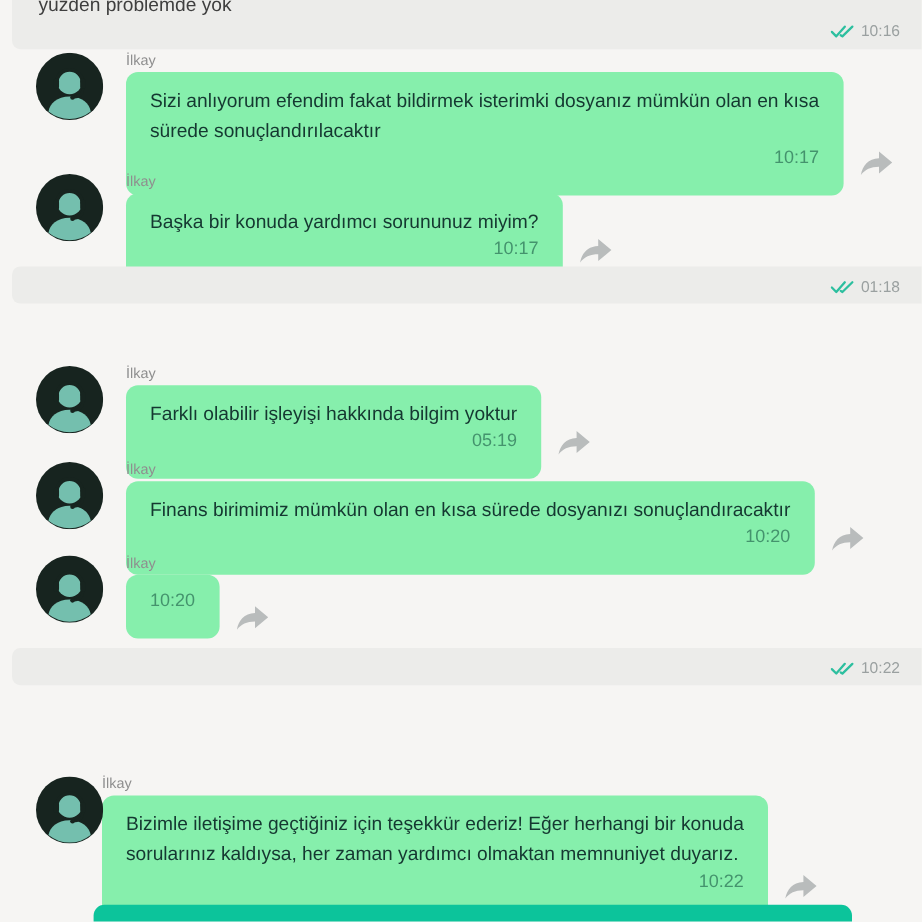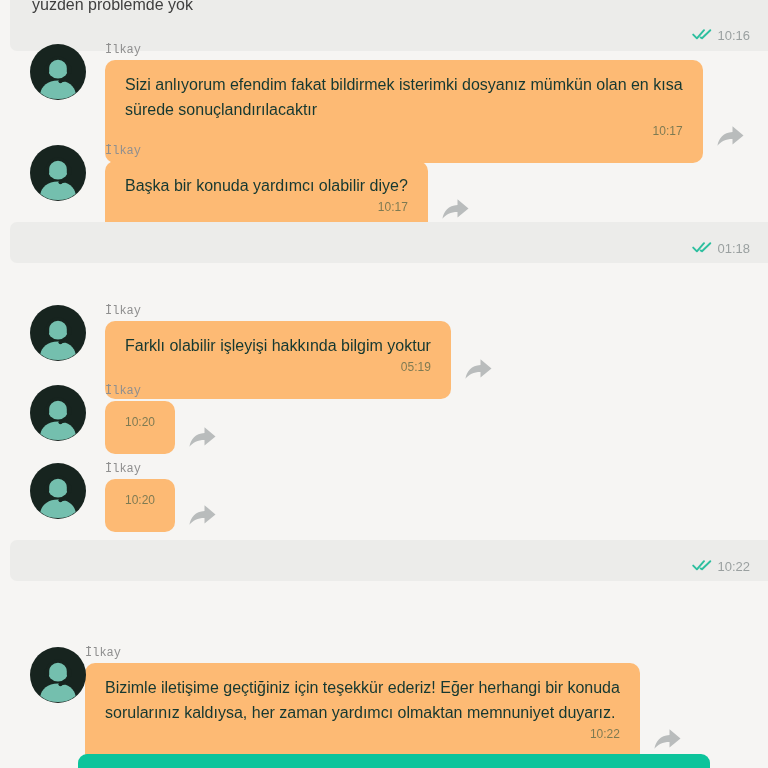--- a/index.html
+++ b/index.html
@@ -11,40 +11,40 @@
   }
   
   .user-block{
     position:absolute;left:10px;right:-8px;
     background:#ececea;border-radius:7px;
     padding:8px 26px 6px 22px;
     color:#3f3f3f;font-size:16px;line-height:25px;
   }
   .user-block .msg-text{white-space:pre-line;}
   .meta-row{
-    display:flex;justify-content:flex-end;align-items:flex-start;gap:5px;
-    margin-top:11px;color:#9aa0a0;font-size:13px;line-height:16px;
+    display:flex;justify-content:flex-end;align-items:center;gap:5px;
+    margin-top:1px;color:#9aa0a0;font-size:13px;line-height:16px;
   }
   .checks{width:20px;height:12px;display:block;}
   
   .agent-group{position:absolute;left:30px;right:0;}
   .avatar{position:absolute;left:0;top:2px;width:56px;height:56px;}
   .g-body{margin-left:75px;}
-  .agent-name{font-size:12px;color:#8f8f8f;line-height:16px;height:16px;font-family:Liberation Mono, monospace;}
+  .agent-name{font-size:12px;color:#8f8f8f;line-height:16px;height:16px;}
   .bubble-row{display:flex;gap:13px;}
   .bubble{
     margin-top:2px;
-    background:#fdba74;border-radius:10px;
+    background:#86efac;border-radius:10px;
     padding:12px 20px 24px 20px;
     color:#153831;font-size:16px;line-height:25px;
     width:max-content;max-width:630px;
   }
   .bubble .msg-text{white-space:pre-line;}
   .bubble-time{
-    font-size:12px;line-height:15px;color:rgba(7,64,52,.52);
+    font-size:15px;line-height:15px;color:rgba(7,64,52,.52);
     text-align:right;margin-top:2px;
   }
   .fwd{width:30px;height:26px;flex:0 0 auto;}
   .arrow-mid{align-self:center;transform:translateY(10px);}
   .arrow-low{align-self:flex-end;margin-bottom:14px;}
   
   #user-1{top:-25px;padding-top:17px;padding-bottom:7px;}
   #grp-1{top:42px;}
   #grp-2{top:143px;}
   #user-2{top:222px;}
@@ -115,21 +115,21 @@
 </div>
 
 <div class="agent-group" id="grp-2">
   <svg class="avatar" viewBox="0 0 56 56">
       <use href="#ic-avatar"></use>
     </svg>
   <div class="g-body">
     <div class="agent-name">İlkay</div>
     <div class="bubble-row">
       <div class="bubble">
-        <div class="msg-text">Başka bir konuda yardımcı olabilir diye?</div>
+        <div class="msg-text">Başka bir konuda yardımcı sorununuz miyim?</div>
         <div class="bubble-time">10:17</div>
       </div>
       <svg class="fwd arrow-mid" viewBox="0 0 30 24">
           <use href="#ic-forward"></use>
         </svg>
     </div>
   </div>
 </div>
 
 <div class="user-block" id="user-2">
@@ -160,20 +160,21 @@
 </div>
 
 <div class="agent-group" id="grp-4">
   <svg class="avatar" viewBox="0 0 56 56">
       <use href="#ic-avatar"></use>
     </svg>
   <div class="g-body">
     <div class="agent-name">İlkay</div>
     <div class="bubble-row">
       <div class="bubble">
+        <div class="msg-text">Finans birimimiz mümkün olan en kısa sürede dosyanızı sonuçlandıracaktır</div>
         <div class="bubble-time">10:20</div>
       </div>
       <svg class="fwd arrow-mid" viewBox="0 0 30 24">
           <use href="#ic-forward"></use>
         </svg>
     </div>
   </div>
 </div>
 
 <div class="agent-group" id="grp-5">

